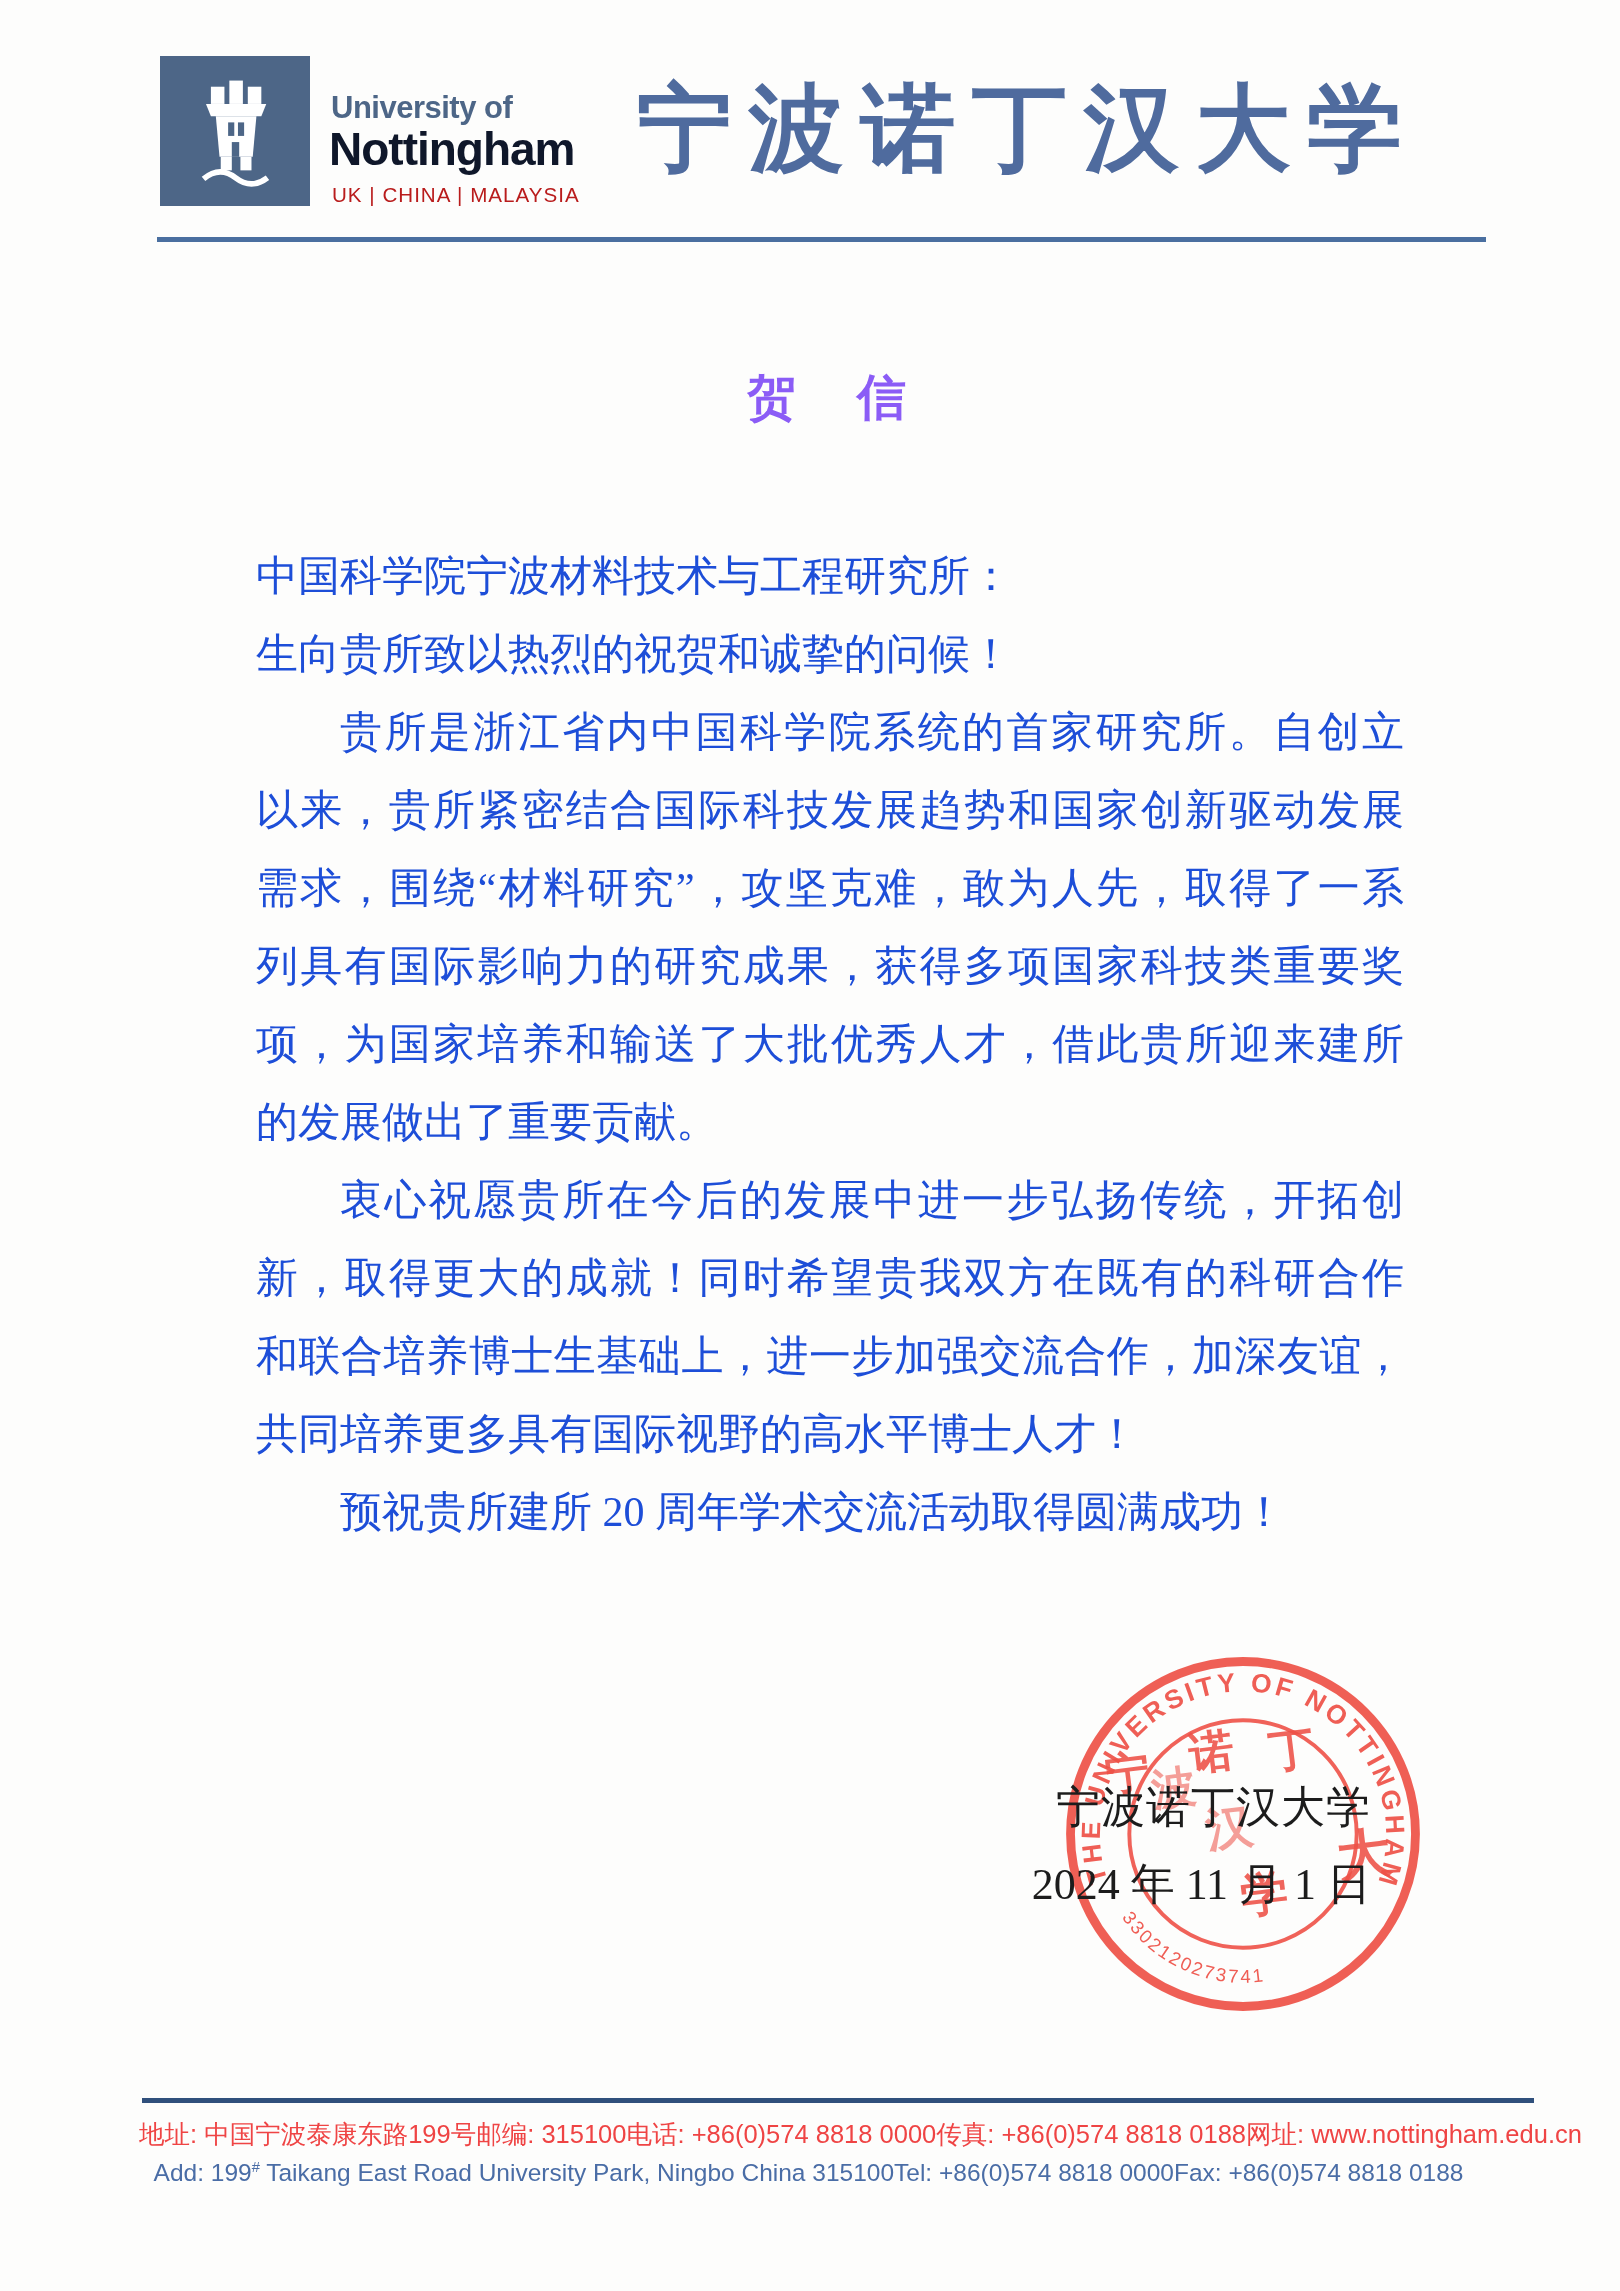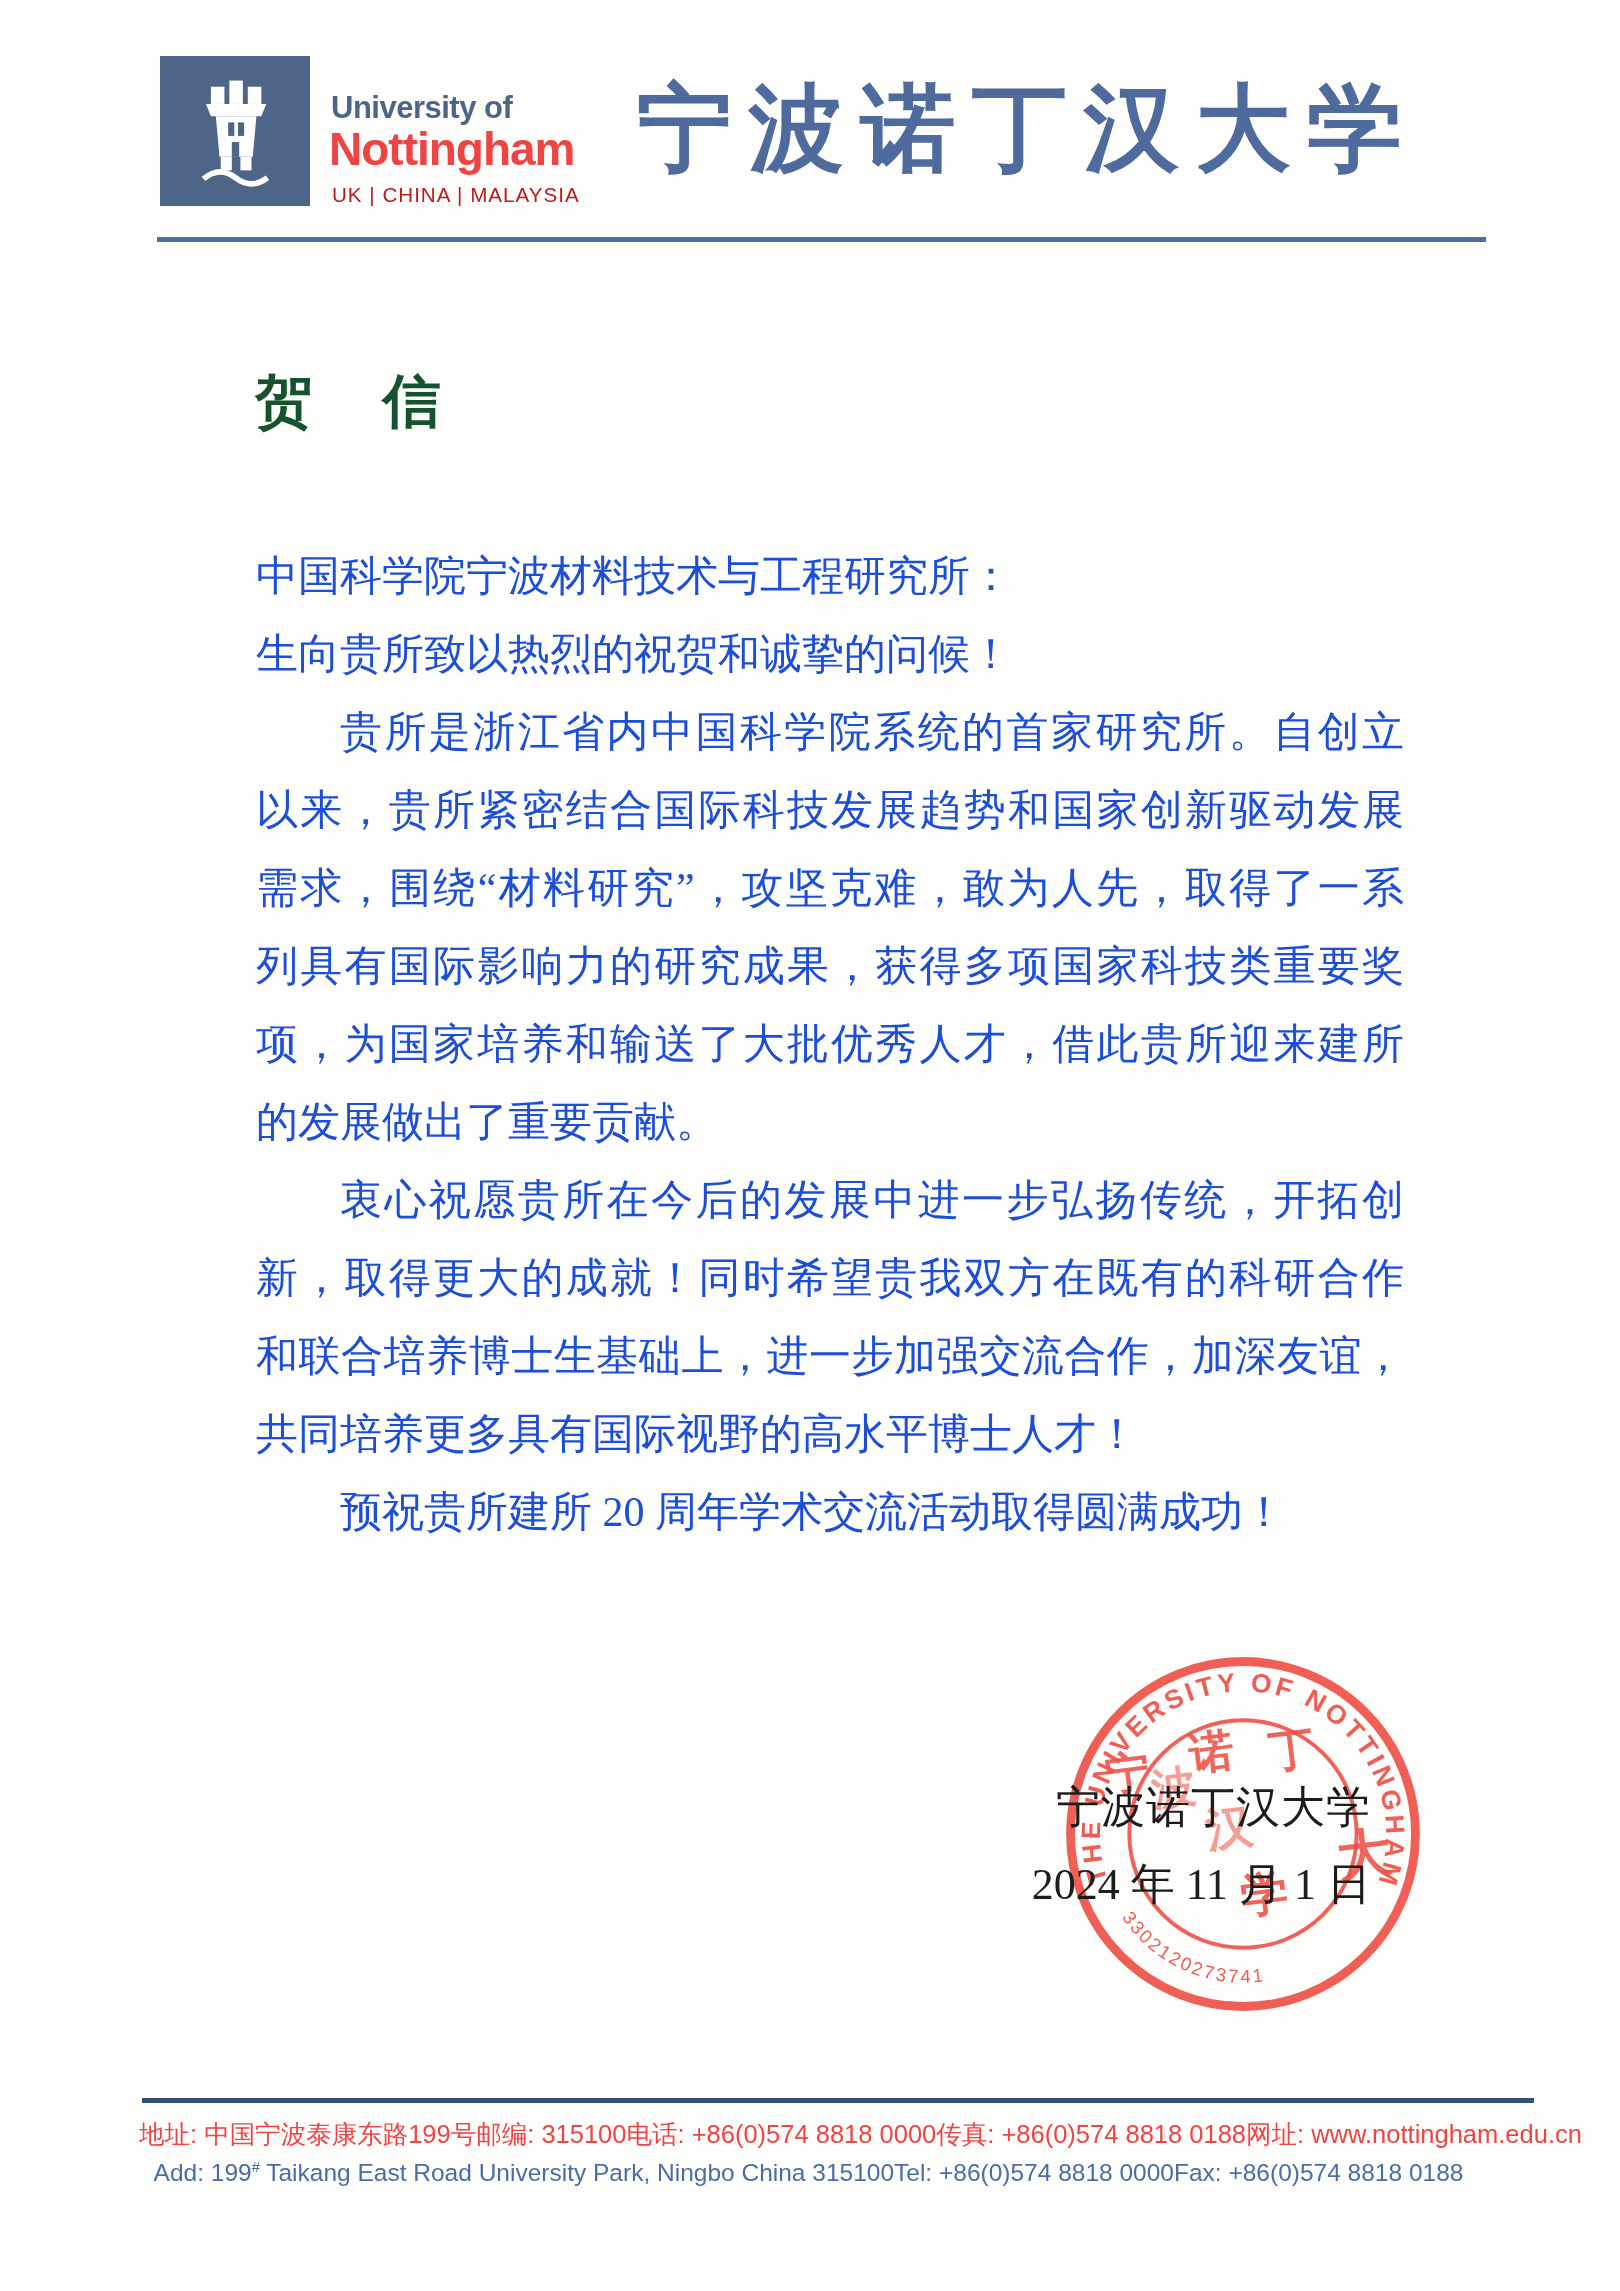--- a/index.html
+++ b/index.html
@@ -18,40 +18,40 @@
   }
   .logo-square svg{position:absolute;left:13.7px;top:9.8px;width:123px;height:130px;}
   .wm1{
     position:absolute;left:331px;top:90px;
     font-family:"Liberation Sans","DejaVu Sans",sans-serif;
     font-weight:bold;font-size:31px;color:#4d6687;letter-spacing:-0.5px;
   }
   .wm2{
     position:absolute;left:329px;top:122px;
     font-family:"Liberation Sans","DejaVu Sans",sans-serif;
-    font-weight:bold;font-size:46px;color:#ef4444;letter-spacing:-1px;
+    font-weight:bold;font-size:46px;color:#0f172a;letter-spacing:-1px;
   }
   .regions{
     position:absolute;left:332px;top:183px;
     font-family:"Liberation Sans","DejaVu Sans",sans-serif;
     font-size:20.6px;color:#b91c1c;letter-spacing:1px;
   }
   .cn-name{
     position:absolute;left:637px;top:82px;
     font-size:95px;font-weight:bold;color:#4f6b9e;
     letter-spacing:16.7px;white-space:nowrap;line-height:1;
   }
   .header-rule{
     position:absolute;left:157px;top:237px;width:1329px;height:4.9px;
     background:#4a6fa0;
   }
   
   .title{
     position:absolute;left:255px;top:373px;width:1149px;
-    text-align:left;font-size:58px;font-weight:bold;color:#14532d;
+    text-align:center;font-size:49px;font-weight:bold;color:#8b5cf6;
     letter-spacing:5.9px;line-height:1;
   }
   
   .body-block{
     position:absolute;left:256px;top:537px;width:1148px;
     font-size:42px;color:#1d4ed8;
   }
   .line{
     height:78px;line-height:78px;white-space:nowrap;
   }

